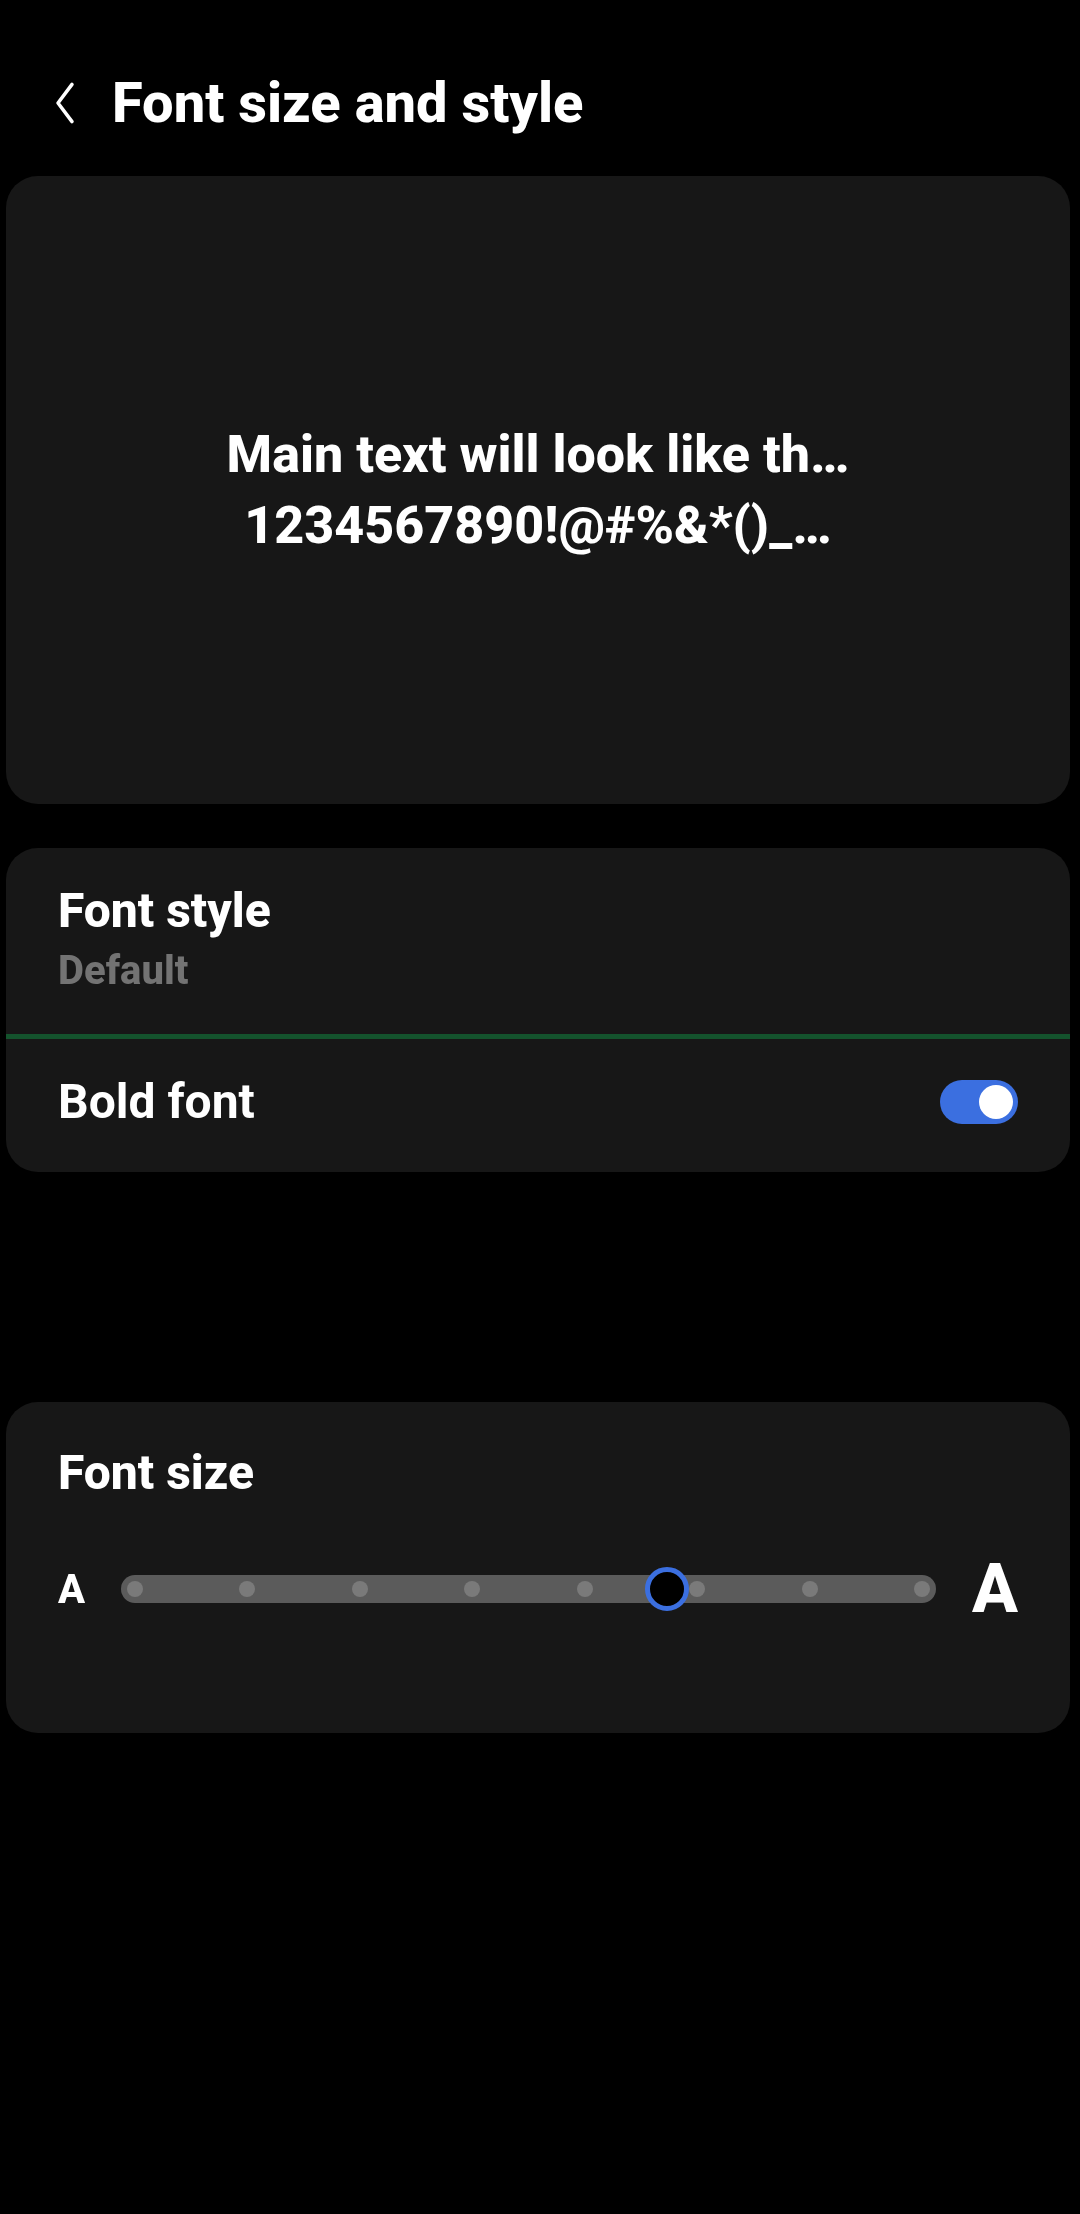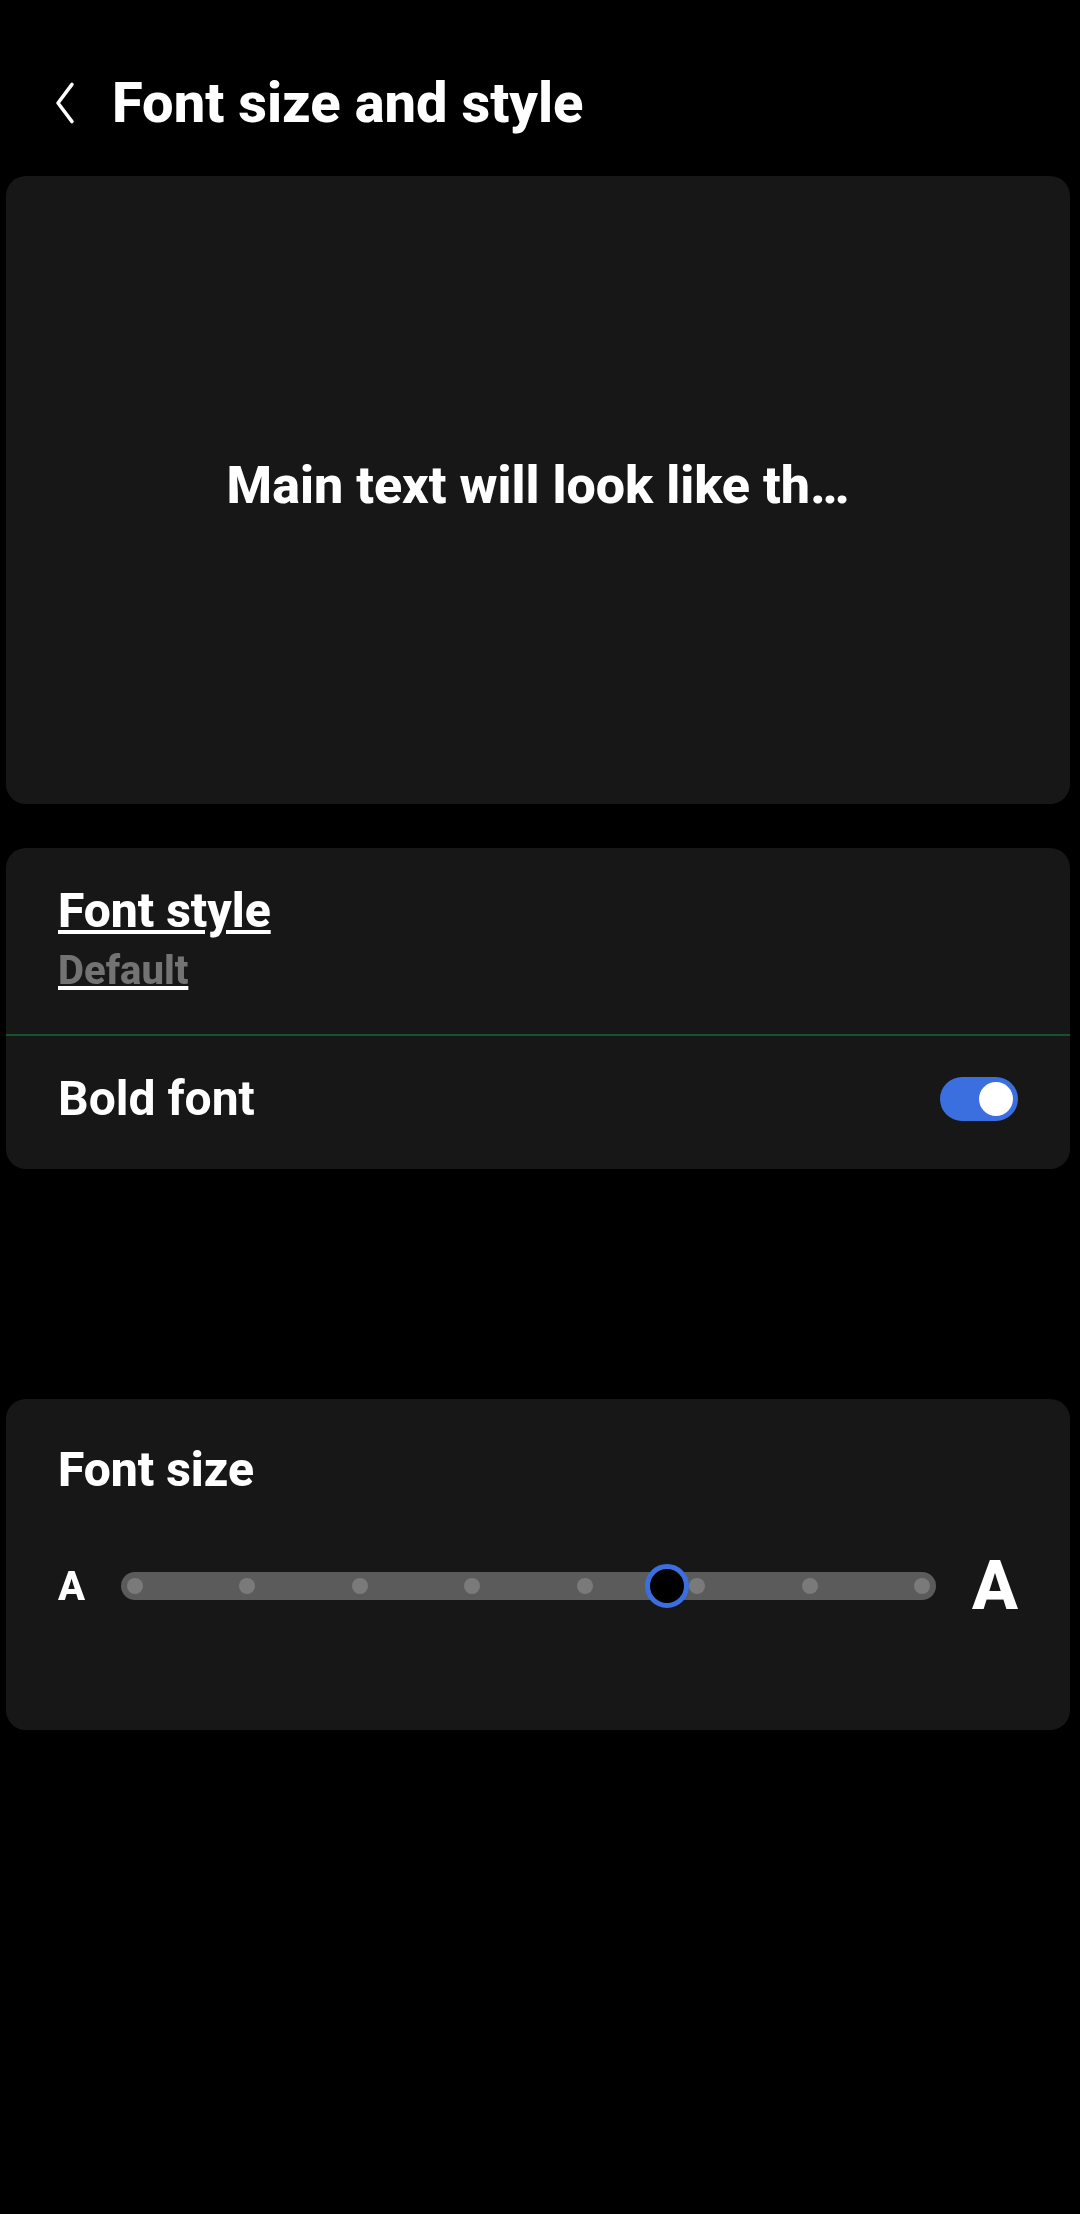--- a/index.html
+++ b/index.html
@@ -32,21 +32,21 @@
     width: 28px;
     height: 48px;
   }
   .header-title {
     font-size: 56px;
     font-weight: 800;
     color: #ffffff;
   }
   .card {
     background: #171717;
-    border-radius: 20px;
+    border-radius: 32px;
     margin: 0 10px 0 6px;
   }
   .preview-card {
     height: 628px;
     display: flex;
     flex-direction: column;
     justify-content: center;
     align-items: center;
     padding: 0 50px;
     margin-bottom: 44px;
@@ -70,22 +70,21 @@
     white-space: nowrap;
     overflow: hidden;
   }
   .settings-card {
     margin-bottom: 230px;
   }
   .settings-row {
     padding: 34px 52px 40px 52px;
   }
   .settings-row.with-divider {
-    border-bottom: 2px solid #14532d;
-    text-decoration: underline;
+    border-bottom: 5px solid #14532d;
   }
   .settings-label {
     font-size: 48px;
     font-weight: 800;
     color: #ffffff;
     margin-bottom: 8px;
   }
   .settings-value {
     font-size: 40px;
     font-weight: 800;
@@ -177,20 +176,21 @@
   <div class="back-icon">
     <svg viewBox="0 0 24 40" fill="none" stroke="#ffffff" stroke-width="3" stroke-linecap="round" stroke-linejoin="round">
       <polyline points="18,4 6,20 18,36"></polyline>
     </svg>
   </div>
   <div class="header-title">Font size and style</div>
 </div>
 
 <div class="card preview-card">
   <div class="preview-line1">Main text will look like th…</div>
+  <div class="preview-line2">1234567890!@#%&amp;*()_…</div>
 </div>
 
 <div class="card settings-card">
   <div class="settings-row with-divider">
     <div class="settings-label">Font style</div>
     <div class="settings-value">Default</div>
   </div>
   <div class="toggle-row">
     <div class="toggle-label">Bold font</div>
     <div class="toggle">

